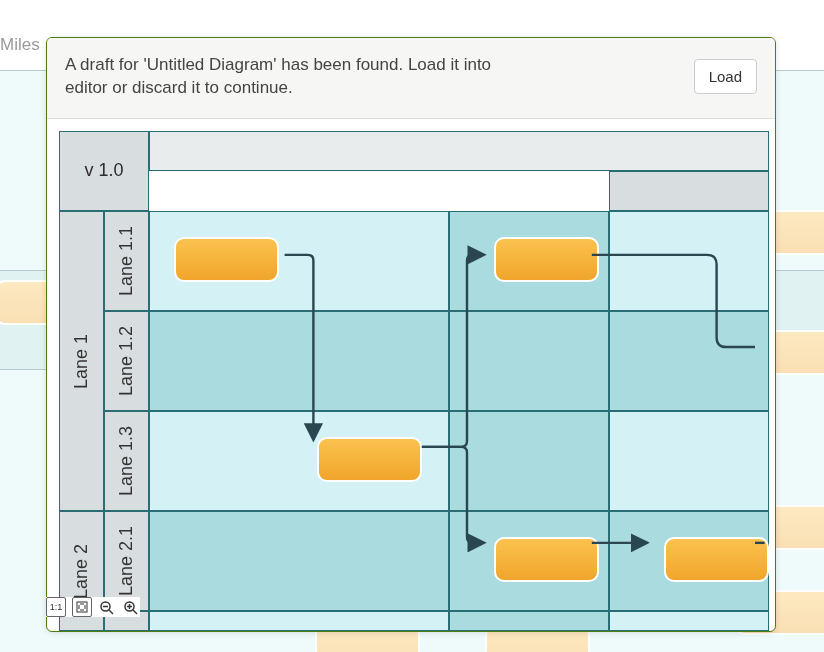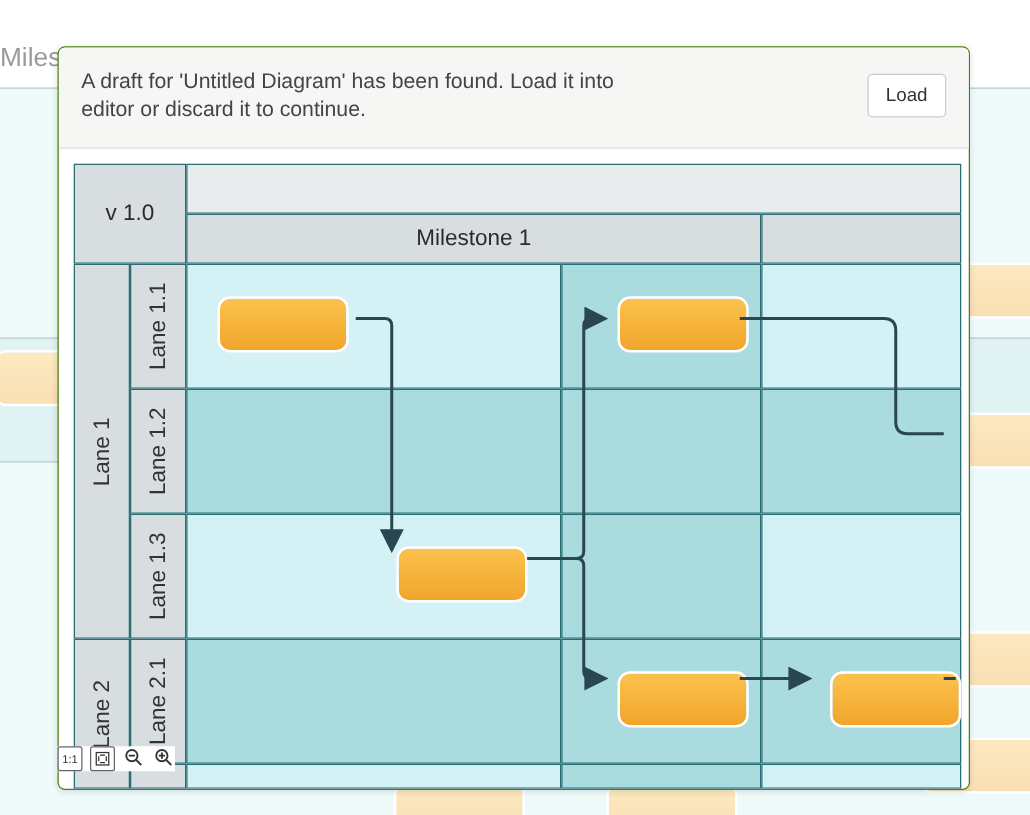--- a/index.html
+++ b/index.html
@@ -4,21 +4,21 @@
 <style>
   *{box-sizing:border-box;margin:0;padding:0;}
   html,body{width:824px;height:652px;overflow:hidden;font-family:-apple-system,BlinkMacSystemFont,"Segoe UI",Helvetica,Arial,sans-serif;font-size:14px;color:#333;}
   body{position:relative;background:#fff;}
 
   
   .bg-canvas{position:absolute;inset:0;background:#fff;overflow:hidden;}
   .bg-diagram{position:absolute;left:-65px;top:70px;width:900px;height:600px;opacity:.35;}
 
   .bg-title{position:absolute;top:6px;left:0;right:0;text-align:center;font-size:20px;color:#9a9a9a;}
-  .bg-label-left{position:absolute;left:0;top:35px;font-size:21px;color:#9a9a9a;}
+  .bg-label-left{position:absolute;left:0;top:35px;font-size:17px;color:#9a9a9a;}
 
   .modal{position:absolute;left:46px;top:37px;width:730px;height:595px;background:#fff;border:1px solid #4d7c0f;border-radius:6px;box-shadow:0 1px 6px rgba(0,0,0,.12);overflow:hidden;}
 
   .draft-bar{display:flex;align-items:center;justify-content:space-between;padding:16px 18px 18px;background:#f6f6f5;border-bottom:1px solid #ddd;}
   .draft-msg{font-size:17px;line-height:1.35;color:#444;max-width:460px;}
   .draft-actions{display:flex;gap:24px;}
   .btn{background:#fff;border:1px solid #ccc;border-radius:4px;padding:8px 14px;font-size:15px;color:#333;cursor:pointer;}
 
   .diagram-wrap{position:relative;width:100%;height:calc(100% - 80px);overflow:hidden;}
 
@@ -31,21 +31,21 @@
   .lane-bg-b{background:#aadbdf;}
   .box{position:absolute;width:105px;height:45px;border:2px solid #fff;border-radius:10px;background:linear-gradient(#fbc24e,#f1a52b);}
   svg.edges{position:absolute;inset:0;width:100%;height:100%;pointer-events:none;}
   svg.edges path{stroke:#2a4650;stroke-width:2.5;fill:none;}
   svg.edges polygon{fill:#2a4650;}
 
   
   .modal .swim{margin:12px 0 0 12px;width:720px;height:480px;}
 
   
-  .zoom-bar{position:absolute;left:46px;bottom:35px;display:flex;gap:6px;align-items:flex-start;background:#fff;}
+  .zoom-bar{position:absolute;left:46px;bottom:35px;display:flex;gap:6px;align-items:flex-end;background:#fff;}
   .zicon{width:20px;height:20px;border:1px solid #666;border-radius:2px;display:flex;align-items:center;justify-content:center;font-size:9px;cursor:pointer;color:#333;}
   .zicon.nb{border:none;width:18px;height:18px;}
 </style>
 </head>
 <body>
 
 <div class="bg-canvas">
   <div class="bg-label-left">Miles</div>
   <div class="bg-diagram">
 
@@ -73,23 +73,20 @@
     </div>
   </div>
 
   <div class="diagram-wrap">
     <div class="swim">
 
       <div class="cell hdr" style="left:0;top:0;width:90px;height:80px;align-items:center;">
           <span>v 1.0</span>
         </div>
       <div class="cell hdr" style="left:90px;top:0;width:620px;height:40px;background:#e9ecec;"></div>
-      <div class="cell hdr" style="left:90px;top:40px;width:460px;height:40px;">
-          <span>Milestone 1</span>
-        </div>
       <div class="cell hdr" style="left:550px;top:40px;width:160px;height:40px;background:#d8dde0;"></div>
 
       <div class="cell lane-hdr" style="left:0;top:80px;width:45px;height:300px;">
           <span>Lane 1</span>
         </div>
 
       <div class="cell lane-hdr" style="left:45px;top:80px;width:45px;height:100px;">
           <span>Lane 1.1</span>
         </div>
       <div class="cell lane-bg-a" style="left:90px;top:80px;width:300px;height:100px;"></div>

